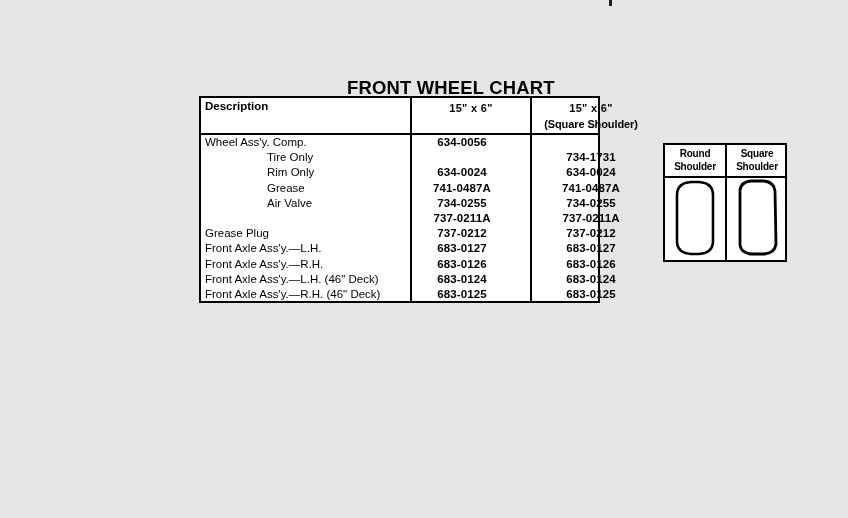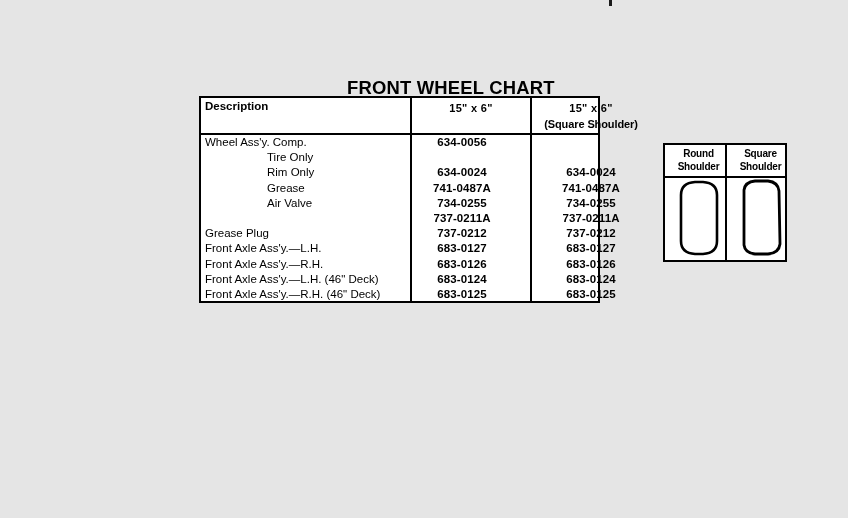--- a/index.html
+++ b/index.html
@@ -166,21 +166,20 @@
     right: 0;
     top: 31px;
     height: 2px;
     background: #000;
   }
   .shoulder-cell {
     position: absolute;
     top: 0;
     width: 60px;
     height: 100%;
-    padding-left: 7px;
   }
   .shoulder-cell.left { left: 0; }
   .shoulder-cell.right { left: 62px; border-radius: 7px; }
   .shoulder-label {
     position: absolute;
     top: 2px;
     left: 0;
     width: 100%;
     text-align: center;
     font-size: 10px;
@@ -231,20 +230,21 @@
 
     <div id="header-rule"></div>
 
     <div id="table-body">
         <div class="row">
           <div class="cell-desc">Wheel Ass'y. Comp.</div>
           <div class="cell-num c1">634-0056</div>
         </div>
         <div class="row">
           <div class="cell-desc indent">Tire Only</div>
+          <div class="cell-num c2">734-1731</div>
         </div>
         <div class="row">
           <div class="cell-desc indent">Rim Only</div>
           <div class="cell-num c1">634-0024</div>
           <div class="cell-num c2">634-0024</div>
         </div>
         <div class="row">
           <div class="cell-desc indent">Grease</div>
           <div class="cell-num c1">741-0487A</div>
           <div class="cell-num c2">741-0487A</div>

